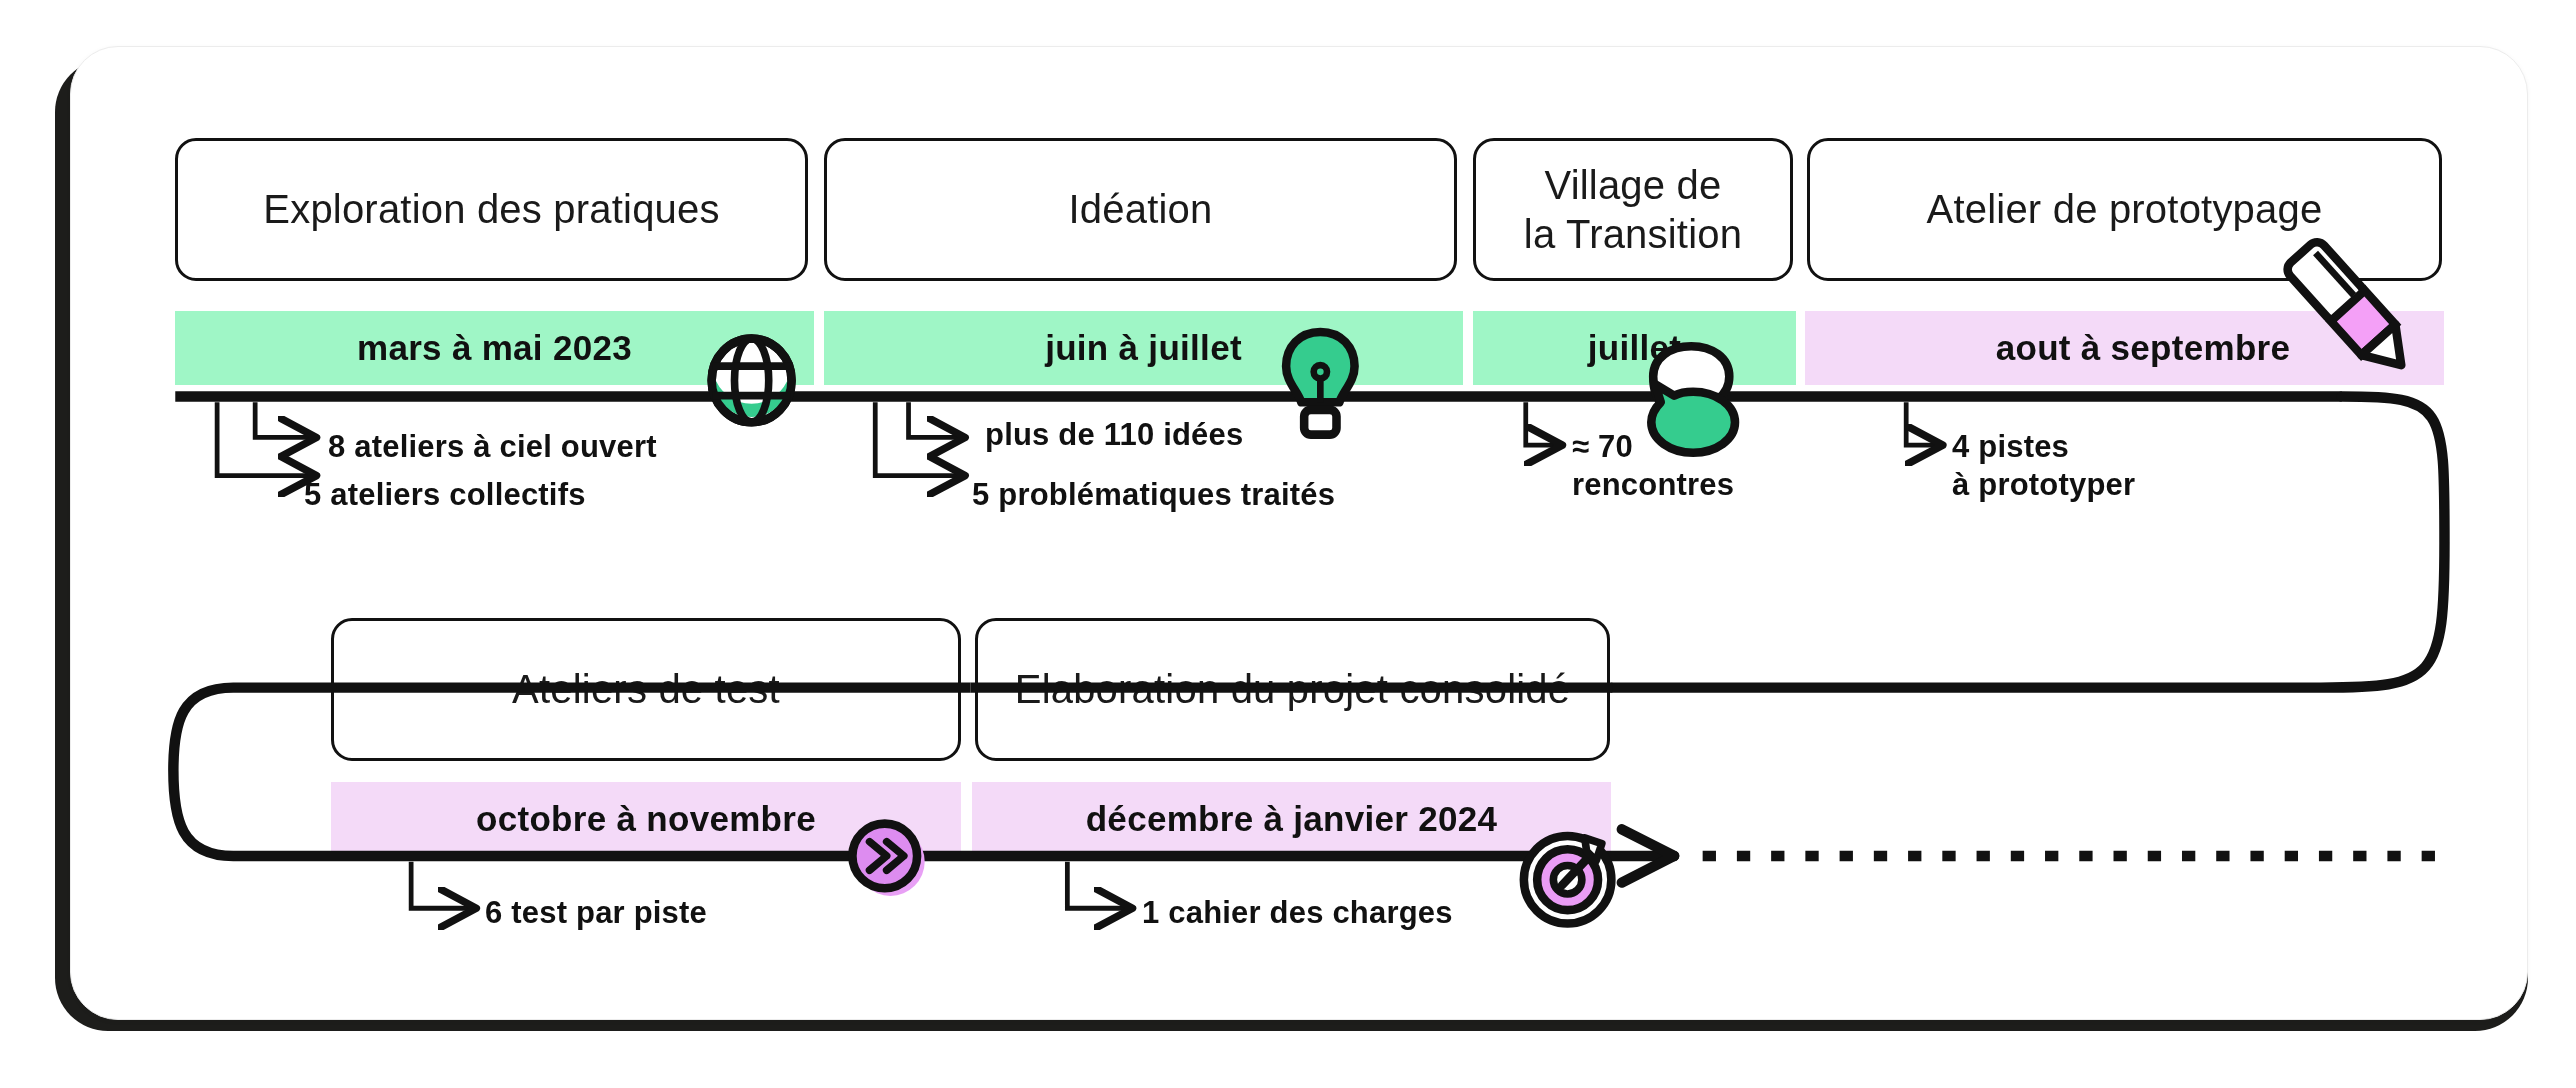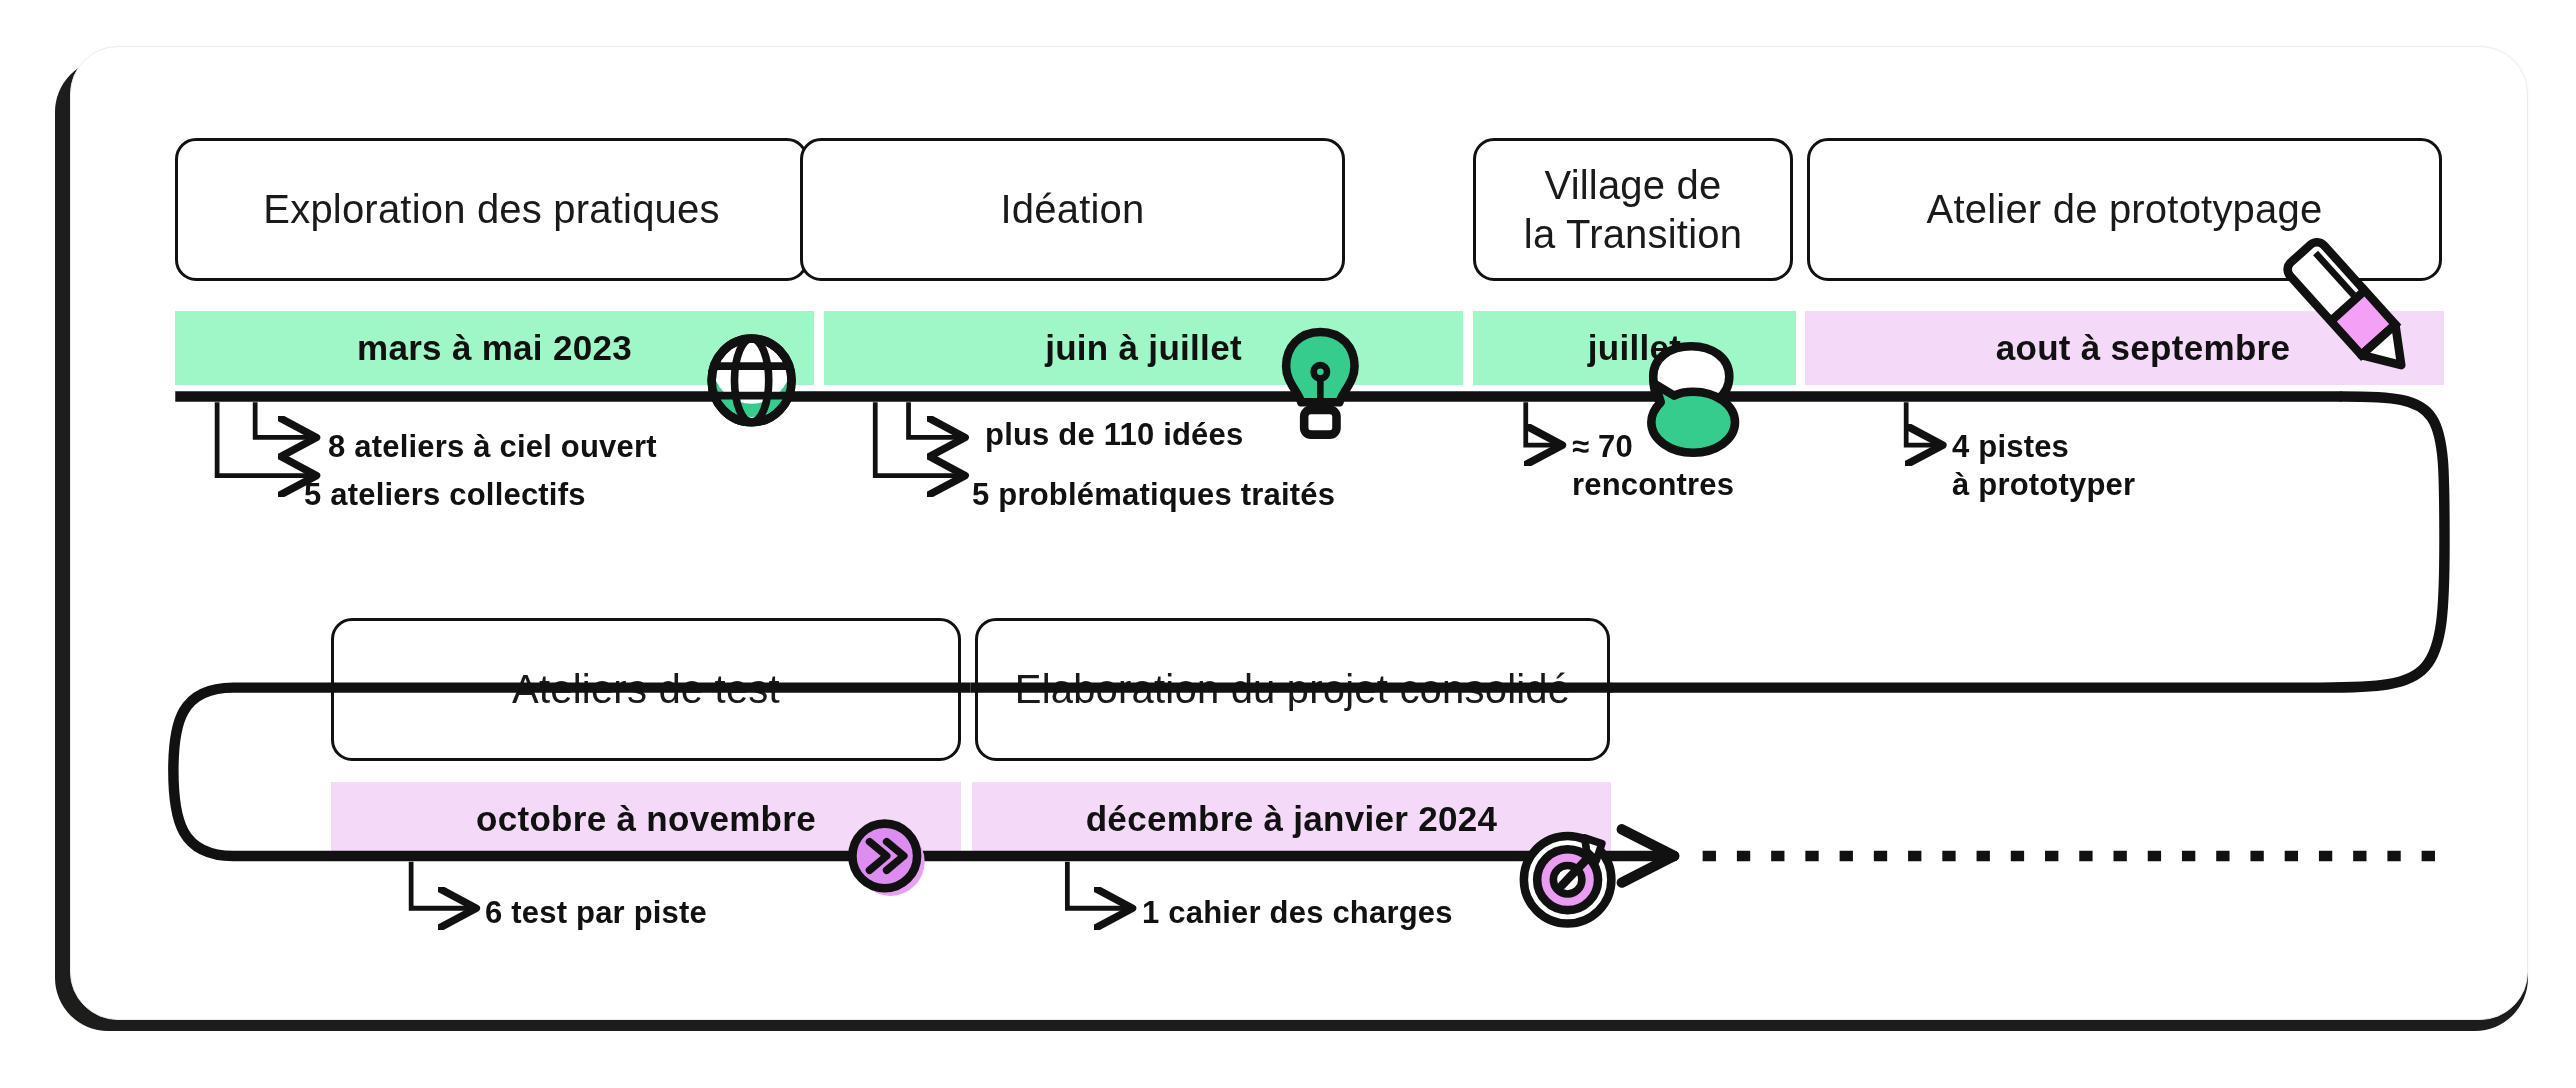--- a/index.html
+++ b/index.html
@@ -69,21 +69,21 @@
 <div id="frame">
 
   <div class="shadow-card"></div>
   <div class="white-card"></div>
 
   <div class="stage">
 
     <div class="phase-box" style="left:175px;top:138px;width:633px;height:143px;">
       <span>Exploration des pratiques</span>
     </div>
-    <div class="phase-box" style="left:800px;top:138px;width:545px;height:143px;">
+    <div class="phase-box" style="left:824px;top:138px;width:633px;height:143px;">
       <span>Idéation</span>
     </div>
     <div class="phase-box" style="left:1473px;top:138px;width:320px;height:143px;white-space:pre-line;">
       <span>Village de
 la Transition</span>
     </div>
     <div class="phase-box" style="left:1807px;top:138px;width:635px;height:143px;">
       <span>Atelier de prototypage</span>
     </div>
 

